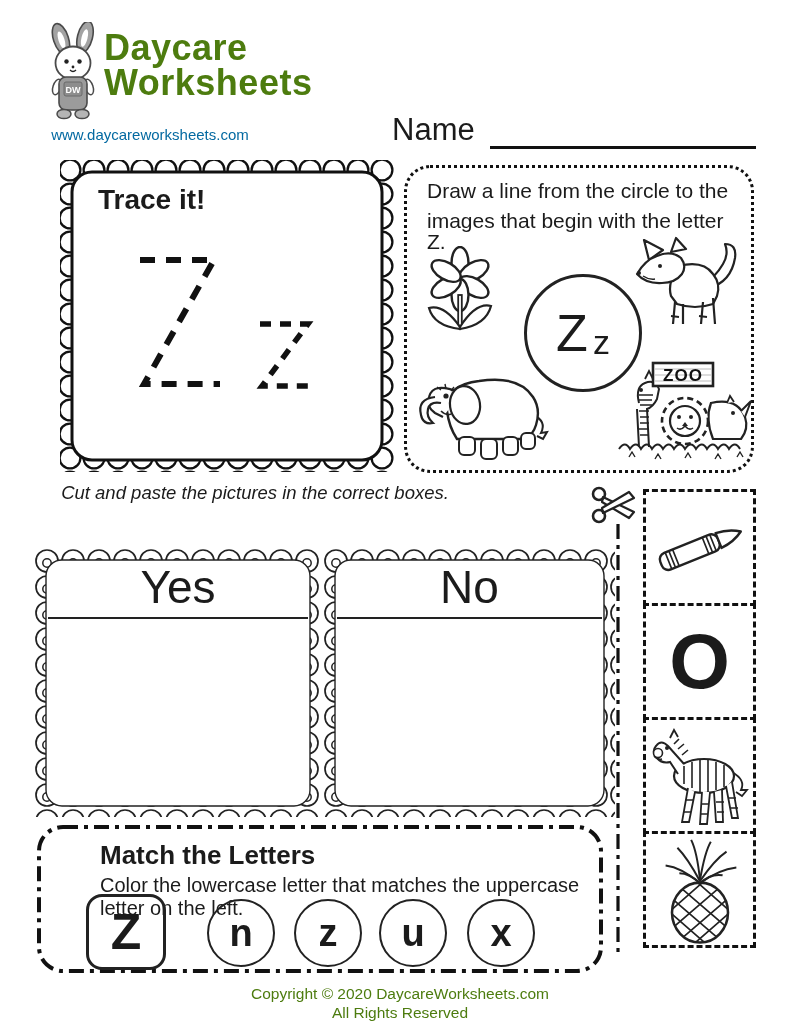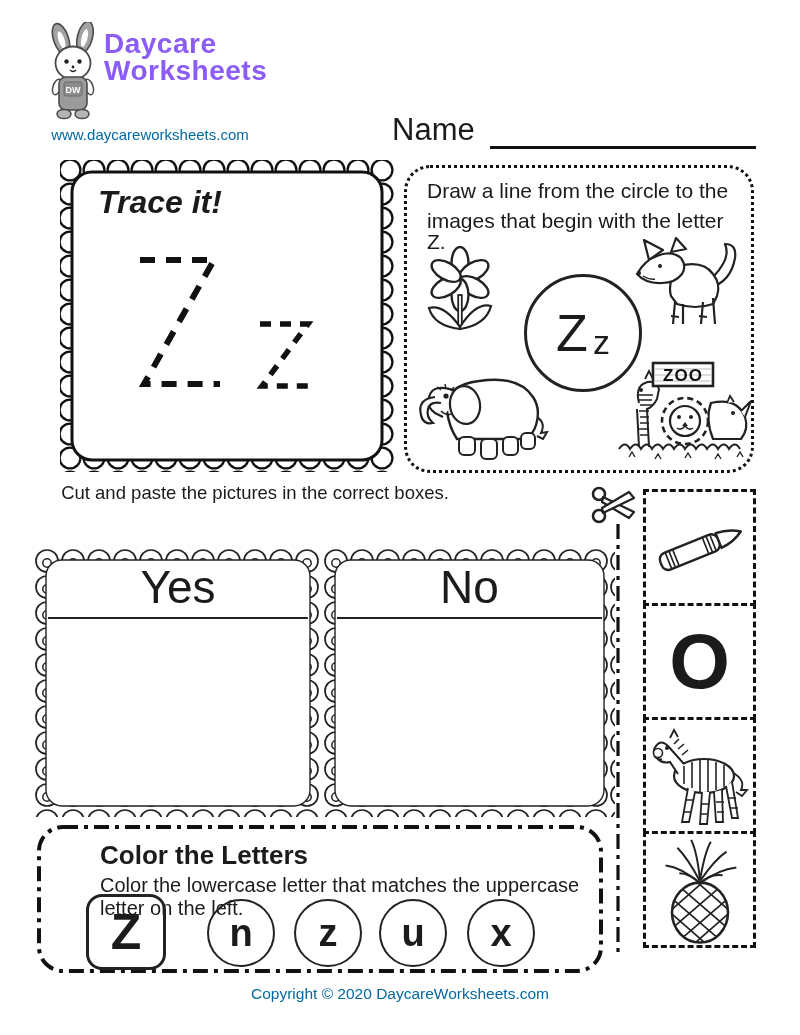--- a/index.html
+++ b/index.html
@@ -1,40 +1,40 @@
 <!DOCTYPE html>
 <html><head>
 <meta charset="utf-8">
 <style>
   html,body{margin:0;padding:0;background:#fff;}
   .page{position:relative;width:800px;height:1035px;background:#fff;overflow:hidden;
         font-family:"Liberation Sans",sans-serif;color:#1b1b1b;}
   .abs{position:absolute;}
   
-  .brand{position:absolute;left:104px;top:30px;color:#8b5cf6;font-weight:700;
-         font-size:28px;line-height:0.98;letter-spacing:0.5px;}
+  .brand{position:absolute;left:104px;top:30px;color:#4d7c0f;font-weight:700;
+         font-size:36px;line-height:0.98;letter-spacing:0.5px;}
   .logo-url{position:absolute;left:40px;top:126px;width:220px;text-align:center;
             color:#0369a1;font-size:15px;}
   .sheet-title{position:absolute;left:288px;top:42px;width:472px;text-align:center;
                font-size:29px;font-weight:700;letter-spacing:0.5px;}
   .name-label{position:absolute;left:392px;top:112px;font-size:31px;font-weight:400;}
   .name-line{position:absolute;left:490px;top:146px;width:266px;border-top:3px solid #111;}
   
   .trace-wrap{position:absolute;left:58px;top:158px;width:338px;height:316px;}
-  .trace-title{position:absolute;left:40px;top:26px;font-size:32px;font-weight:600;font-style:italic;}
+  .trace-title{position:absolute;left:40px;top:26px;font-size:28px;font-weight:600;}
   
   .draw-box{position:absolute;left:404px;top:165px;width:344px;height:302px;
             border:3px dotted #111;border-radius:26px;}
   .draw-instr{position:absolute;left:20px;width:310px;font-size:21px;line-height:1.0;}
   .zz-circle{position:absolute;left:117px;top:106px;width:112px;height:112px;border:3px solid #222;
              border-radius:50%;display:flex;align-items:center;justify-content:center;gap:5px;}
   .zz-circle .big{font-size:52px;font-weight:500;}
   .zz-circle .small{font-size:34px;font-weight:500;position:relative;top:9px;}
   
-  .cut-instr{position:absolute;left:40px;top:482px;width:430px;text-align:center;font-size:18.5px;}
+  .cut-instr{position:absolute;left:40px;top:482px;width:430px;text-align:center;font-size:18.5px;font-style:italic;}
   .question{position:absolute;left:40px;top:503px;width:430px;text-align:center;font-size:29px;font-weight:500;}
   .question .qletter{font-weight:800;font-size:30px;}
   
   .yn-box{position:absolute;width:288px;height:270px;}
   .yn-label{position:absolute;top:12px;left:0;width:100%;text-align:center;
             font-size:46px;font-weight:500;}
   .yn-line{position:absolute;left:14px;right:14px;top:69px;border-top:2px solid #222;}
   
   .strip{position:absolute;left:643px;top:489px;width:113px;}
   .strip-cell{box-sizing:border-box;width:113px;height:117px;border:3px dashed #111;
@@ -44,21 +44,21 @@
   
   .match-box{position:absolute;left:36px;top:824px;width:568px;height:150px;}
   .match-title{position:absolute;left:64px;top:16px;font-size:26px;font-weight:600;}
   .match-sub{position:absolute;left:64px;top:50px;font-size:20px;}
   .match-upper{position:absolute;left:50px;top:70px;width:74px;height:70px;border:3px solid #222;
                border-radius:16px;display:flex;align-items:center;justify-content:center;
                font-size:50px;font-weight:700;}
   .match-circle{position:absolute;top:75px;width:64px;height:64px;border:2.5px solid #222;border-radius:50%;
                 display:flex;align-items:center;justify-content:center;font-size:38px;font-weight:700;}
   
-  .footer{position:absolute;left:0;top:984px;width:800px;text-align:center;color:#0369a1;
+  .footer{position:absolute;left:0;top:984px;width:800px;text-align:center;color:#4d7c0f;
           font-size:15.5px;line-height:1.25;}
   svg{display:block;}
 </style>
 </head>
 <body>
 
 <div class="page">
 
   <svg width="0" height="0" style="position:absolute" aria-hidden="true">
     <defs>
@@ -268,26 +268,27 @@
           <path d="M18,26 L86,86 M8,38 L80,100 M0,50 L70,110 M-4,62 L58,116"></path>
         </g>
       </svg>
     </div>
   </div>
 
   <div class="match-box">
     <svg width="568" height="150">
       <rect x="3" y="3" width="562" height="144" rx="24" fill="#fff" stroke="#111" stroke-width="4" stroke-dasharray="15 6 4 6"></rect>
     </svg>
-    <div class="match-title">Color the Letters</div>
+    <div class="match-title">Match the Letters</div>
     <div class="match-sub">Color the lowercase letter that matches the uppercase letter on the left.</div>
     <div class="match-upper">Z</div>
     <div class="match-circle" style="left:171px">n</div>
     <div class="match-circle" style="left:258px">z</div>
     <div class="match-circle" style="left:343px">u</div>
     <div class="match-circle" style="left:431px">x</div>
   </div>
 
   <div class="footer">
     <div>Copyright © 2020 DaycareWorksheets.com</div>
+    <div>All Rights Reserved</div>
   </div>
 
 </div>
 
 </body></html>

